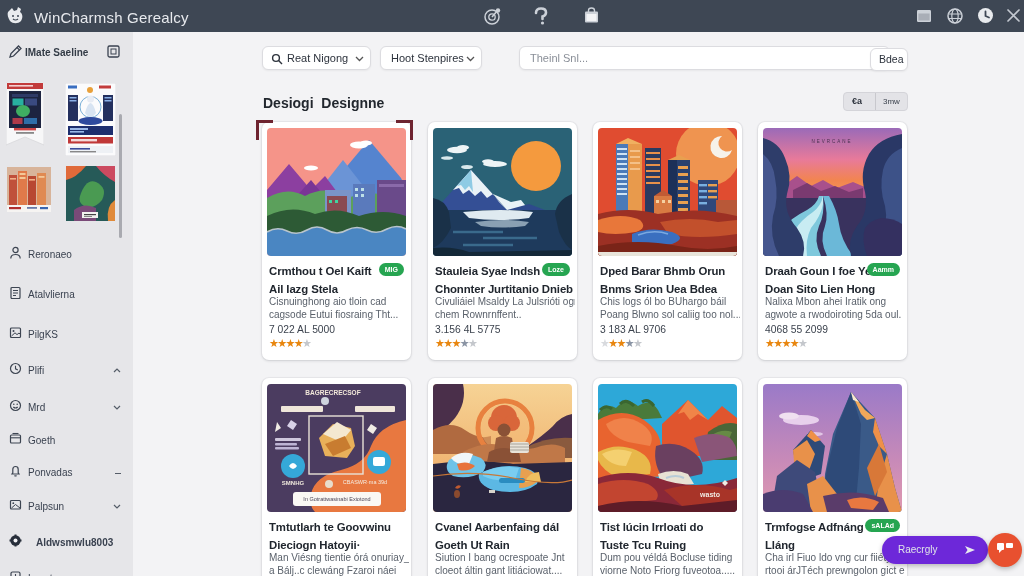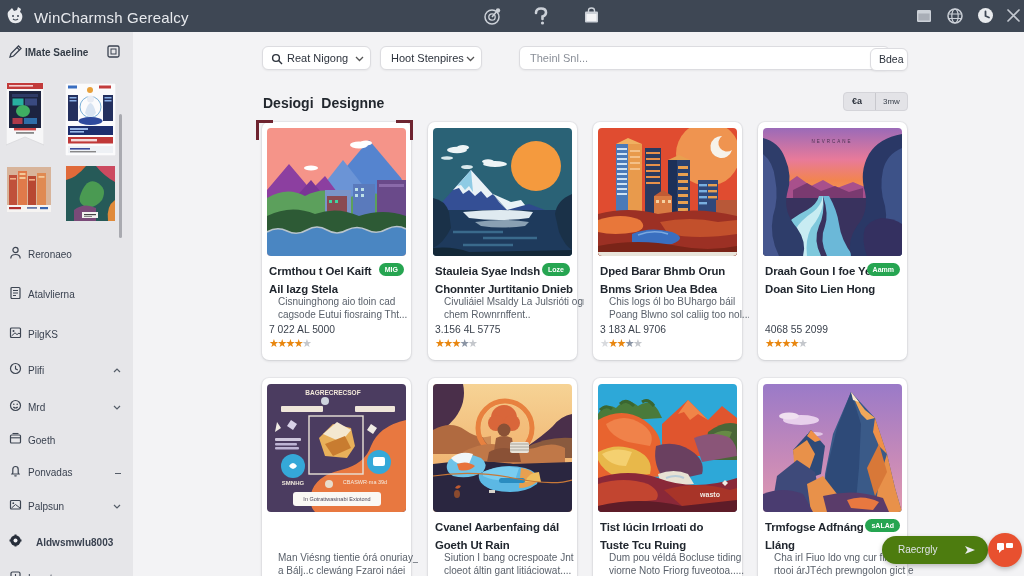--- a/index.html
+++ b/index.html
@@ -22,32 +22,32 @@
 
   
   .ctrl { position:absolute; background:#fff; border:1px solid #dcdce0; border-radius:6px; box-shadow:0 1px 2px rgba(0,0,0,.05); font-size:11px; color:#2c323c; }
 
   
   .card { position:absolute; width:149px; height:238px; background:#fff; border-radius:7px; box-shadow:0 1px 3px rgba(30,35,45,.14), 0 0 0 1px rgba(30,35,45,.04); }
   .card .img { position:absolute; left:5px; top:6px; width:139px; height:128px; border-radius:4px; overflow:hidden; }
   .card .img svg { display:block; }
   .card .ttl { position:absolute; left:7px; top:140px; width:140px; white-space:nowrap; overflow:hidden; font-size:11.4px; line-height:18px; font-weight:bold; color:#20262e; letter-spacing:-.1px; }
   .card .badge { position:absolute; right:7px; top:141px; height:13px; padding:0 6px; background:#26a551; border-radius:7px; color:#fff; font-size:7px; font-weight:bold; line-height:13px; }
-  .card .dsc { position:absolute; left:16px; top:174px; width:140px; white-space:nowrap; overflow:hidden; font-size:10px; line-height:12.6px; color:#5a616b; }
+  .card .dsc { position:absolute; left:7px; top:174px; width:140px; white-space:nowrap; overflow:hidden; font-size:10px; line-height:12.6px; color:#5a616b; }
   .card .cnt { position:absolute; left:7px; top:202px; font-size:10.3px; color:#3c434e; }
   .card .str { position:absolute; left:7px; top:215px; font-size:11px; letter-spacing:-1.6px; }
   .o { color:#e8860f; } .g { color:#c4c7cc; } .lg { color:#d8dade; } .dg { color:#8a94a4; }
 
   
   .brk { position:absolute; width:17px; height:20px; }
   .brk.tl { border-left:3px solid #6e2430; border-top:3px solid #6e2430; }
   .brk.tr { border-right:3px solid #6e2430; border-top:3px solid #6e2430; }
 
   
-  #pill { position:absolute; left:882px; top:536px; width:106px; height:28px; background:#4d7c0f; border-radius:14px; box-shadow:0 2px 5px rgba(0,0,0,.25); }
+  #pill { position:absolute; left:882px; top:536px; width:106px; height:28px; background:#6d28d9; border-radius:14px; box-shadow:0 2px 5px rgba(0,0,0,.25); }
   #pill .t { position:absolute; left:16px; top:8px; font-size:10px; color:#dfe3e8; }
   #chatbtn { position:absolute; left:988px; top:533px; width:34px; height:34px; border-radius:50%; background:#e8502f; box-shadow:0 2px 5px rgba(0,0,0,.25); }
 </style>
 </head>
 <body>
 
 <div id="topbar">
   <svg class="abs" style="left:5px;top:5px" width="21" height="21" viewBox="0 0 21 21">
     <path d="M3 7 L7 3 L9 6 L12 5 L13 2 L16 4 L15 7 C18 9 18 13 16 16 C13 19 8 19 5 16 C3 13 2 9 3 7 Z" fill="#e9ebee"></path>
     <circle cx="8" cy="11" r="1" fill="#3e4754"></circle>
@@ -455,20 +455,21 @@
 <path d="M0 128 L0 10 Q16 14 22 30 Q30 48 24 66 Q20 84 34 100 Q44 114 40 128 Z" fill="#2e3d6a"></path>
 <path d="M0 128 L0 26 Q10 34 12 50 Q16 70 10 88 Q6 108 16 128 Z" fill="#46578f"></path>
 <path d="M139 128 L139 6 Q116 10 106 26 Q96 44 102 64 Q106 84 94 98 Q84 112 88 128 Z" fill="#2a3866"></path>
 <path d="M139 128 L139 20 Q124 26 120 42 Q116 60 122 78 Q126 96 116 112 L112 128 Z" fill="#3d5288"></path>
 <path d="M139 128 L104 128 Q98 112 102 100 Q108 92 118 90 Q131 90 139 96 Z" fill="#343060"></path>
 <text x="69" y="15" font-size="4.5" fill="#4a3050" text-anchor="middle" font-family="Liberation Sans" letter-spacing="2">NEVRCANE</text>
 </svg>
         </div>
   <div class="ttl">Draah Goun I foe Yes<br>Doan Sito Lien Hong</div>
   <div class="badge">Aamm</div>
+  <div class="dsc">Nalixa Mbon ahei Iratik ong<br>agwote a rwodoiroting 5da oul.</div>
   <div class="cnt">4068 55 2099</div>
         <div class="str"><span class="o">★</span><span class="o">★</span><span class="o">★</span><span class="o">★</span><span class="g">★</span></div>
 </div>
 <div class="card" style="left:262px;top:378px">
   <div class="img">
           <svg width="139" height="128" viewBox="0 0 139 128">
 <rect width="139" height="128" fill="#4b3c60"></rect>
 <path d="M139 36 Q112 42 104 62 Q98 80 74 86 Q48 92 44 110 Q42 122 48 128 L139 128 Z" fill="#e87840"></path>
 <text x="66" y="11" font-size="6.5" fill="#f2e8da" text-anchor="middle" font-family="Liberation Sans" font-weight="bold">BAGRECRECSOF</text>
 <circle cx="58" cy="17" r="4" fill="#cfd4de"></circle>
@@ -488,20 +489,21 @@
 <path d="M22 82 Q26 76 30 82 Q26 88 22 82 Z" fill="#fff"></path>
 <circle cx="112" cy="78" r="12" fill="#35a8d8"></circle>
 <rect x="106" y="73" width="12" height="9" rx="2" fill="#fff"></rect>
 <text x="26" y="101" font-size="6" fill="#efe8dc" text-anchor="middle" font-family="Liberation Sans" font-weight="bold">SMNHG</text>
 <text x="98" y="100" font-size="5.5" fill="#f4ece0" text-anchor="middle" font-family="Liberation Sans">CBASWR·ma 39d</text>
 <circle cx="62" cy="100" r="4" fill="#e8ddcc"></circle>
 <rect x="26" y="108" width="88" height="14" rx="3" fill="#faf8f4"></rect>
 <text x="70" y="117" font-size="5.5" fill="#4a4456" text-anchor="middle" font-family="Liberation Sans">In Gotrattwasinabi Exiotond</text>
 </svg>
         </div>
+  <div class="ttl">Tmtutlarh te Goovwinu<br>Dieciogn Hatoyii·</div>
 
   <div class="dsc">Man Viésng tientie órá onuriay_<br>a Bálj..c clewáng Fzaroi náei</div>
 
 </div>
 <div class="card" style="left:428px;top:378px">
   <div class="img">
           <svg width="139" height="128" viewBox="0 0 139 128">
 <defs>
               <linearGradient id="sky6" x1="0" y1="0" x2="0" y2="1">
 <stop offset="0" stop-color="#f6d395"></stop>

